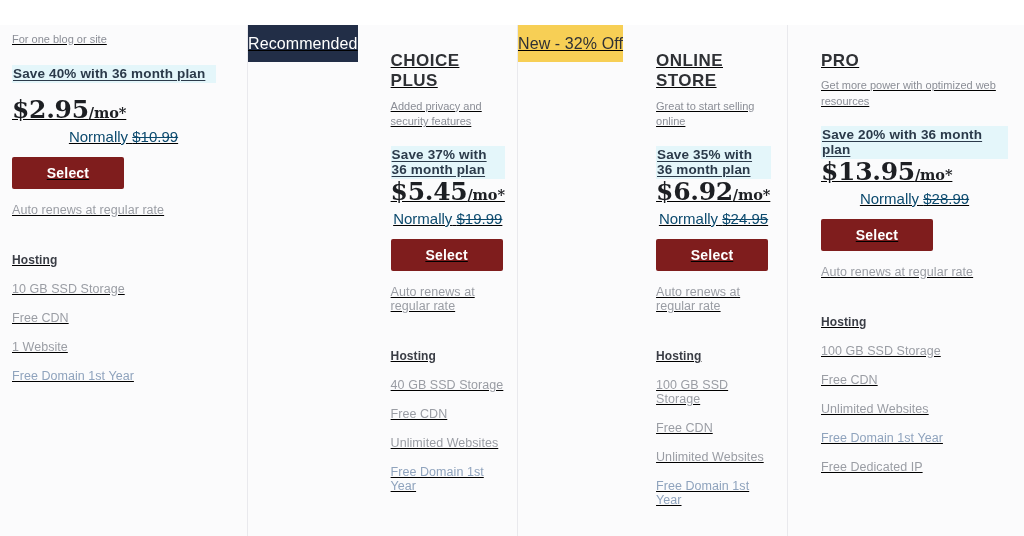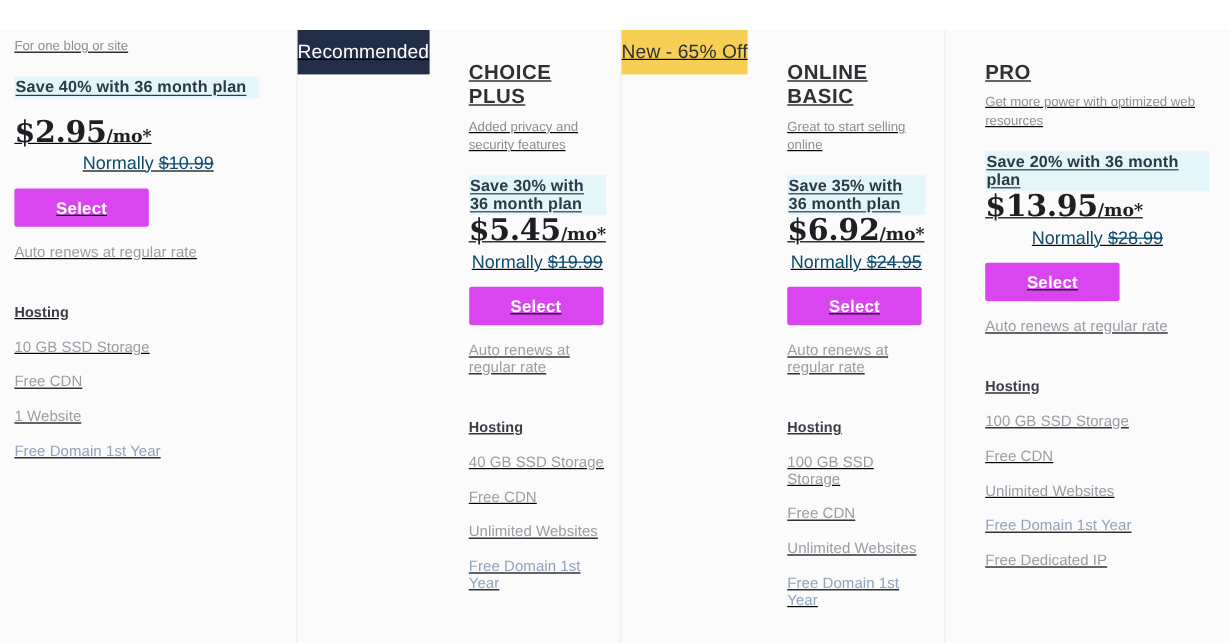--- a/index.html
+++ b/index.html
@@ -136,21 +136,21 @@
     text-decoration: line-through;
   }
 
   .select-btn {
     display: block;
     margin-top: 12px;
     width: 112px;
     height: 32px;
     line-height: 32px;
     text-align: center;
-    background: #d946ef;
+    background: #7f1d1d;
     color: #ffffff;
     font-size: 14px;
     font-weight: 700;
     letter-spacing: .2px;
     border: none;
     border-radius: 2px;
     cursor: pointer;
     font-family: "Liberation Sans", sans-serif;
     padding: 0;
   }
@@ -202,38 +202,38 @@
             <div class="feature-item">1 Website</div>
             <div class="feature-item accent">Free Domain 1st Year</div>
           </div>
         </div>
       </div>
       <div class="plan">
         <div class="banner recommended">Recommended</div>
         <div class="plan-body">
           <div class="plan-name">CHOICE PLUS</div>
           <div class="plan-tagline">Added privacy and security features</div>
-          <div class="save-wrap"><a class="save-link">Save 30% with 36 month plan</a></div>
+          <div class="save-wrap"><a class="save-link">Save 37% with 36 month plan</a></div>
           <div class="price-row"><span class="price-main">$5.45</span><span class="price-suffix">/mo*</span></div>
           <div class="normally"><span>Normally</span> <s>$19.99</s></div>
           <button class="select-btn">Select</button>
           <div class="auto-renews">Auto renews at regular rate</div>
           <div class="features">
             <div class="features-heading">Hosting</div>
             <div class="feature-item">40 GB SSD Storage</div>
             <div class="feature-item">Free CDN</div>
             <div class="feature-item">Unlimited Websites</div>
             <div class="feature-item accent">Free Domain 1st Year</div>
           </div>
         </div>
       </div>
       <div class="plan">
-        <div class="banner promo">New - 65% Off</div>
-        <div class="plan-body">
-          <div class="plan-name">ONLINE BASIC</div>
+        <div class="banner promo">New - 32% Off</div>
+        <div class="plan-body">
+          <div class="plan-name">ONLINE STORE</div>
           <div class="plan-tagline">Great to start selling online</div>
           <div class="save-wrap"><a class="save-link">Save 35% with 36 month plan</a></div>
           <div class="price-row"><span class="price-main">$6.92</span><span class="price-suffix">/mo*</span></div>
           <div class="normally"><span>Normally</span> <s>$24.95</s></div>
           <button class="select-btn">Select</button>
           <div class="auto-renews">Auto renews at regular rate</div>
           <div class="features">
             <div class="features-heading">Hosting</div>
             <div class="feature-item">100 GB SSD Storage</div>
             <div class="feature-item">Free CDN</div>

